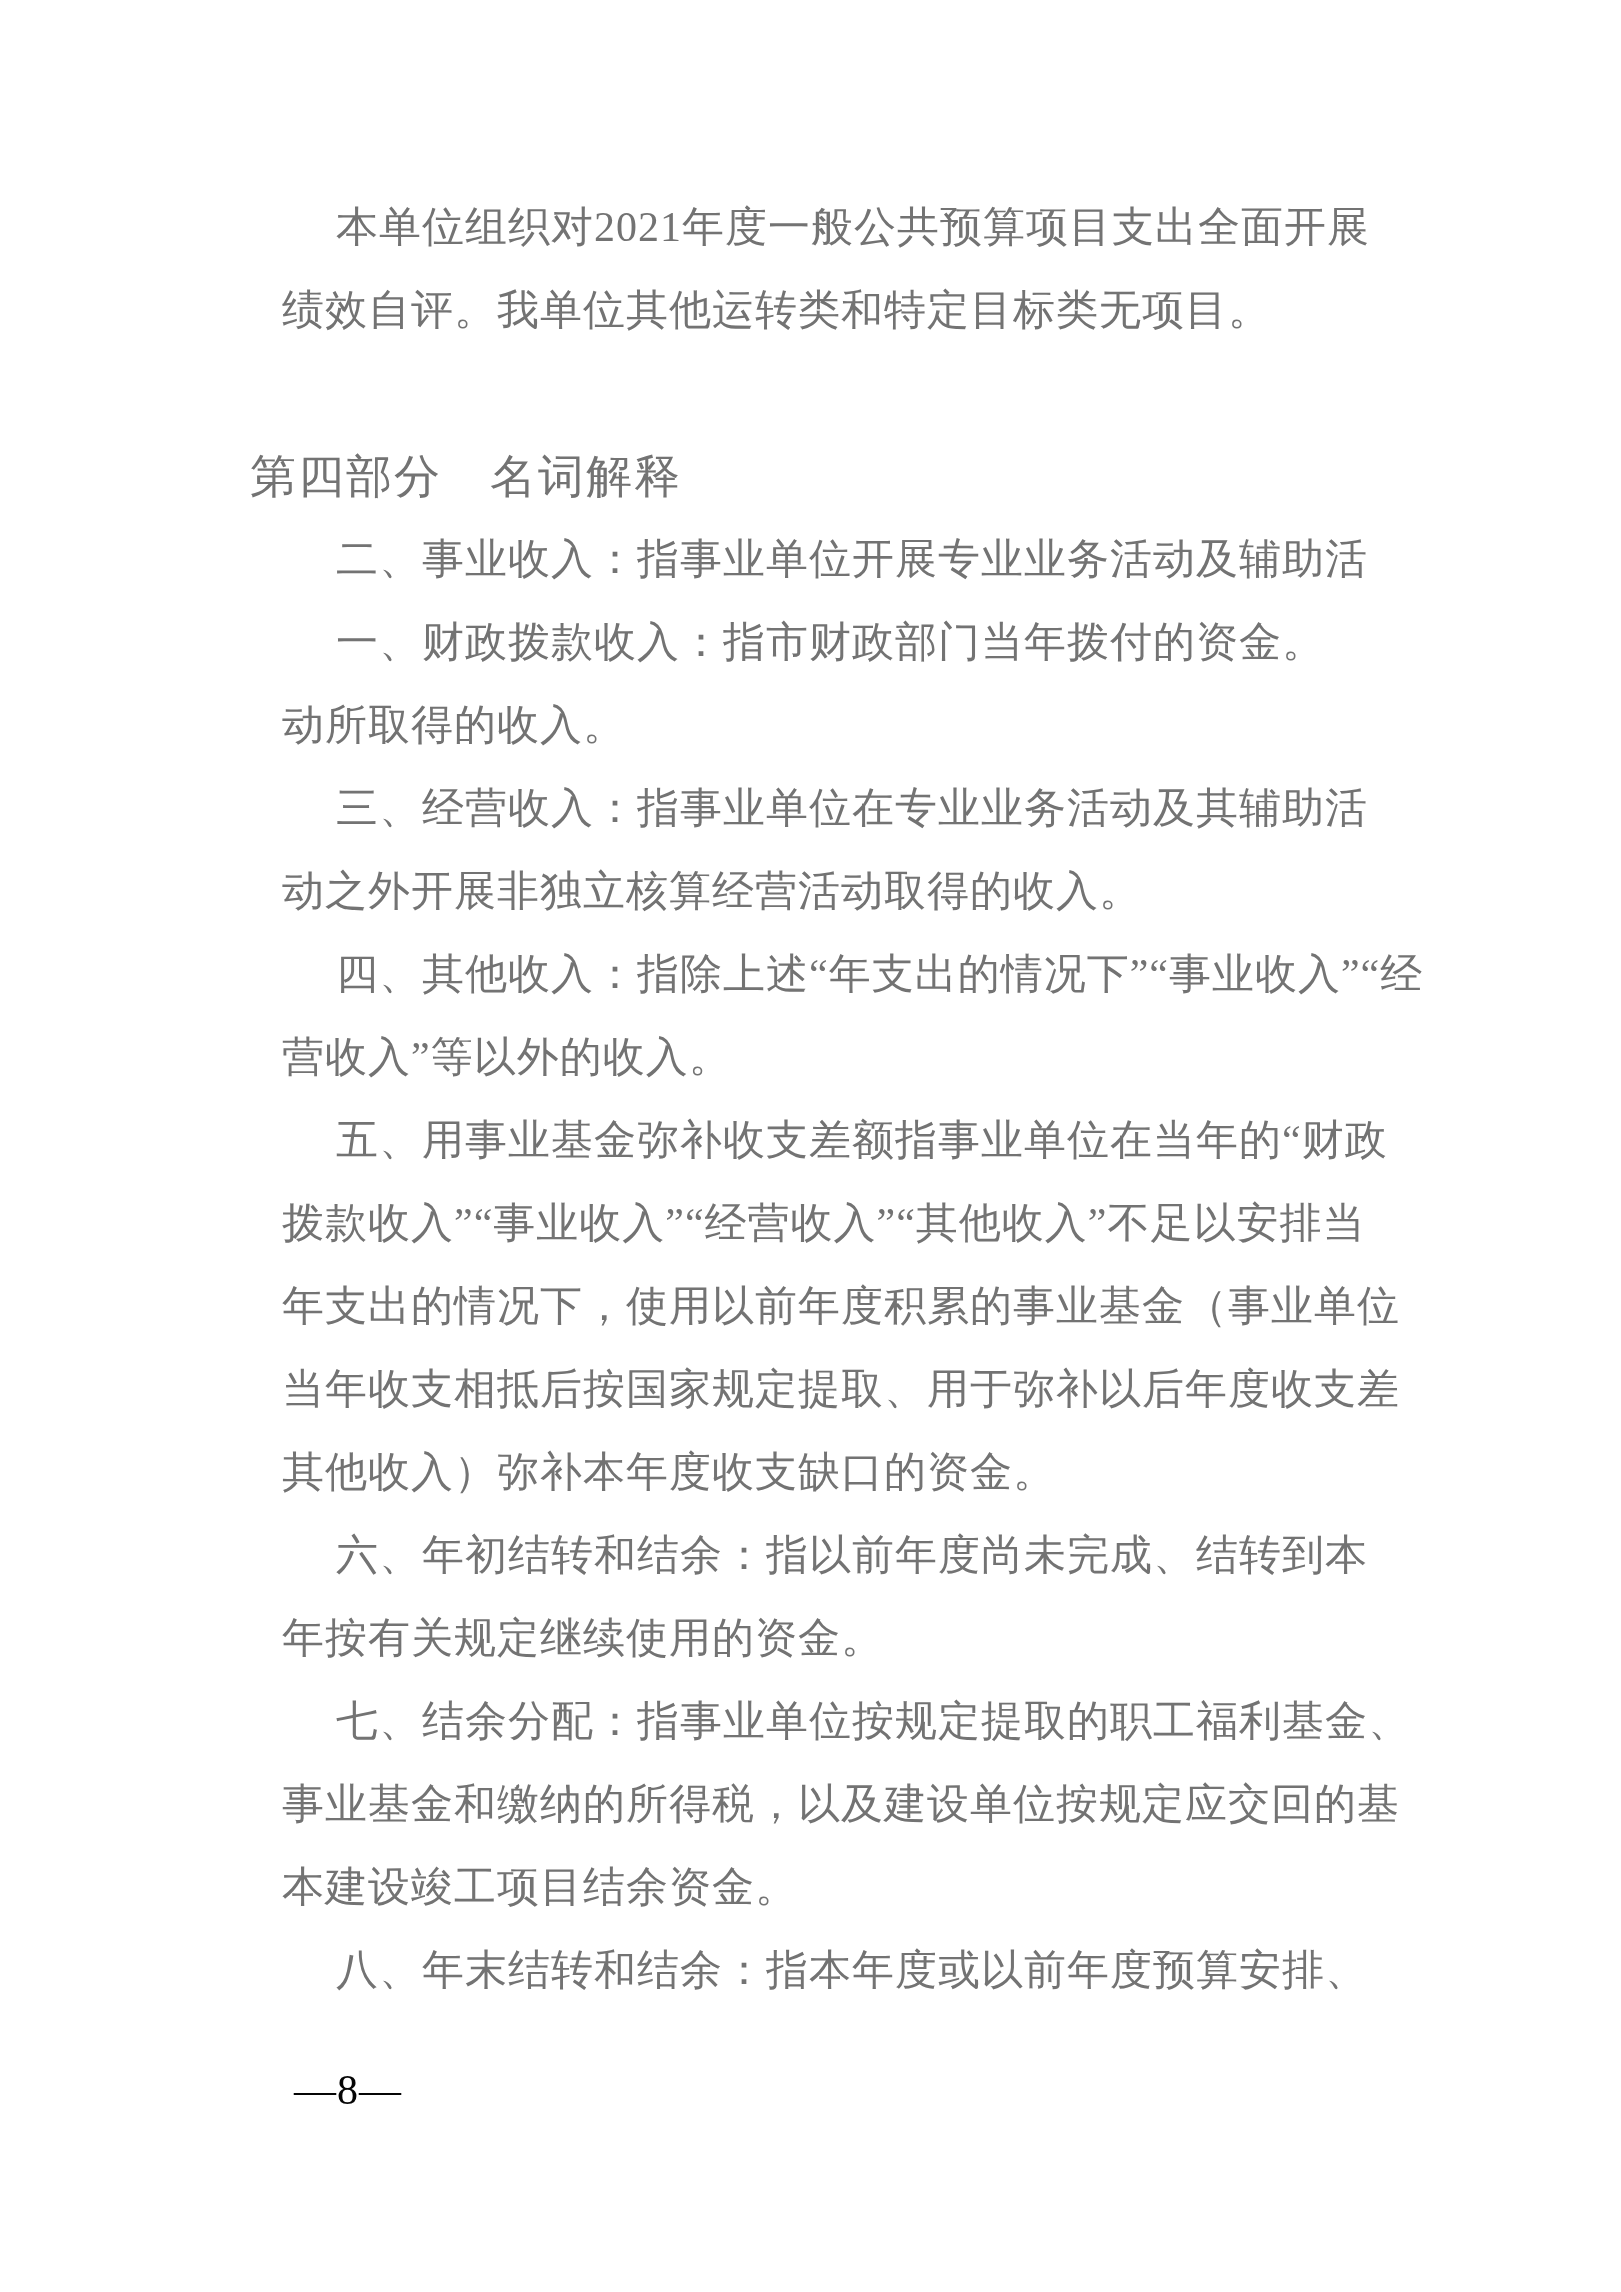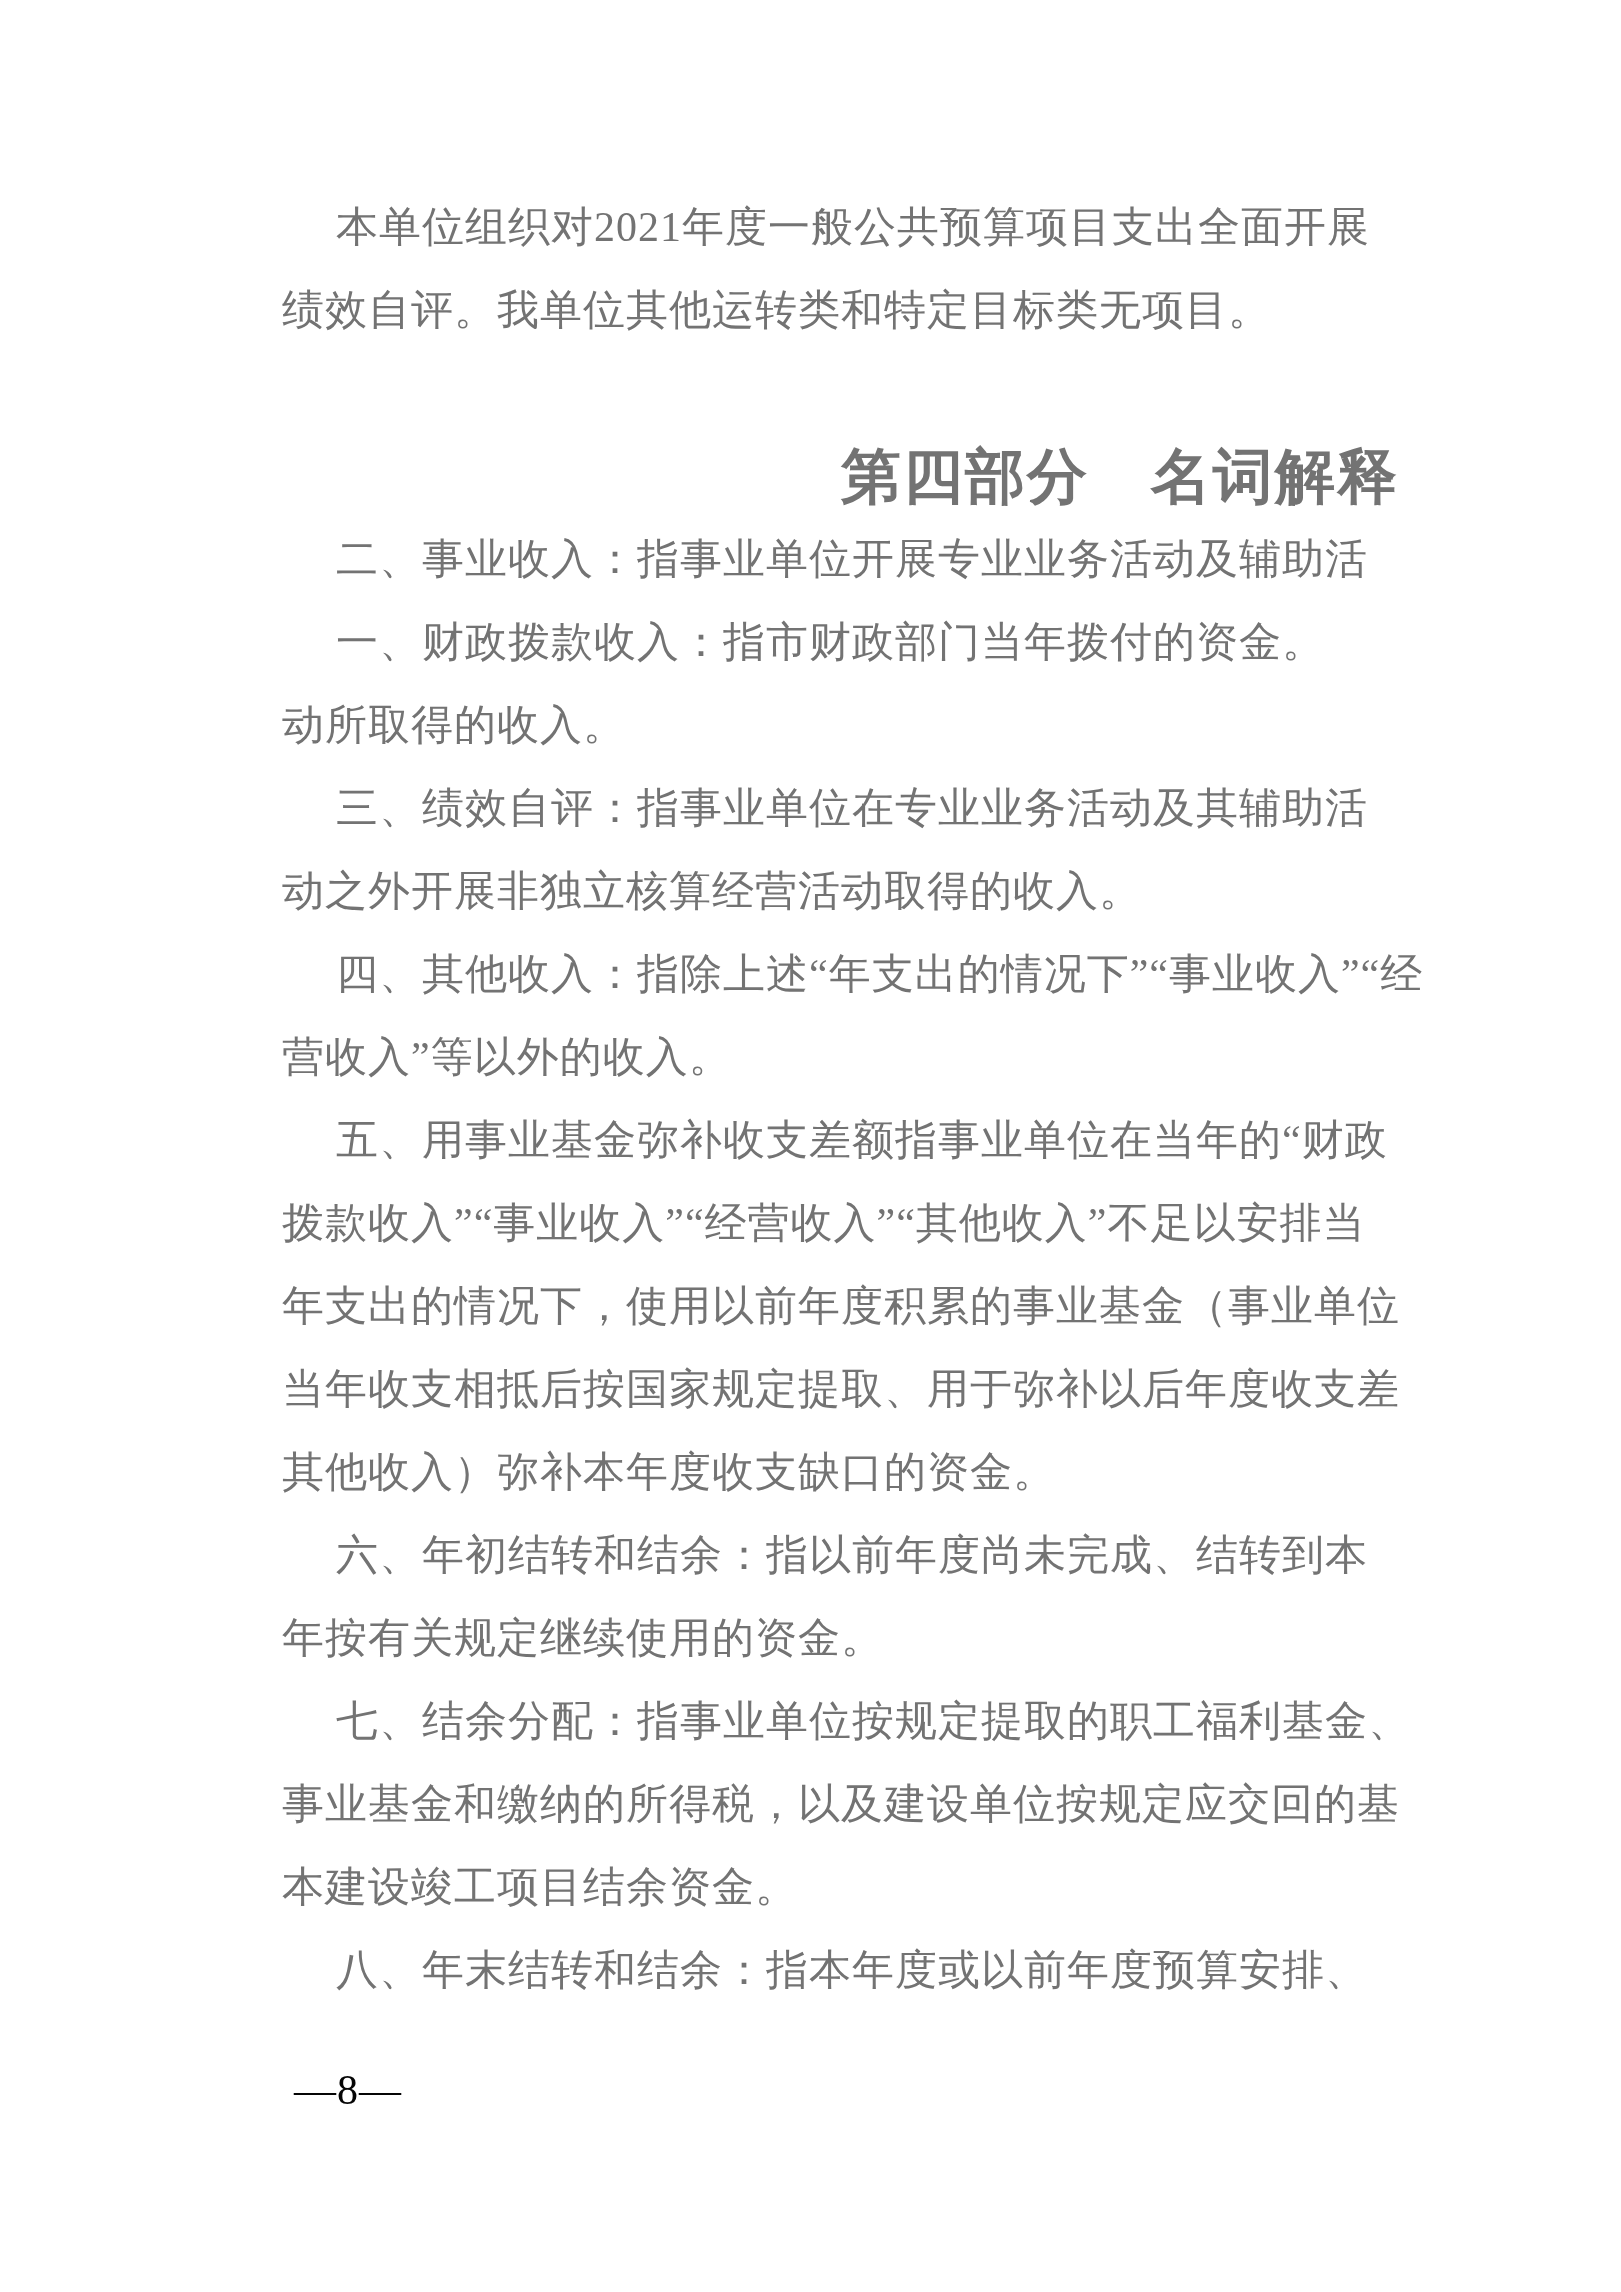--- a/index.html
+++ b/index.html
@@ -39,24 +39,24 @@
   }
   .line.flush {
     text-indent: 0;
     margin-left: 32px;
   }
   .line.blank {
     
   }
   .line.heading {
     font-family: "Liberation Sans", sans-serif;
-    font-weight: 700;
-    font-size: 60px;
+    font-weight: 400;
+    font-size: 46px;
     letter-spacing: 2px;
-    text-align: right;
+    text-align: left;
     text-indent: 0;
   }
   .page-number {
     position: absolute;
     left: 294px;
     top: 2061px;
     height: 59px;
     line-height: 59px;
     font-size: 42px;
     letter-spacing: 1px;
@@ -68,21 +68,21 @@
 
 <div class="page">
   <div class="doc-body">
       <div class="line indent">本单位组织对2021年度一般公共预算项目支出全面开展</div>
       <div class="line flush">绩效自评。我单位其他运转类和特定目标类无项目。</div>
       <div class="line blank"></div>
       <div class="line heading">第四部分　名词解释</div>
       <div class="line indent">二、事业收入：指事业单位开展专业业务活动及辅助活</div>
       <div class="line indent">一、财政拨款收入：指市财政部门当年拨付的资金。</div>
       <div class="line flush">动所取得的收入。</div>
-      <div class="line indent">三、绩效自评：指事业单位在专业业务活动及其辅助活</div>
+      <div class="line indent">三、经营收入：指事业单位在专业业务活动及其辅助活</div>
       <div class="line flush">动之外开展非独立核算经营活动取得的收入。</div>
       <div class="line indent">四、其他收入：指除上述“年支出的情况下”“事业收入”“经</div>
       <div class="line flush">营收入”等以外的收入。</div>
       <div class="line indent">五、用事业基金弥补收支差额指事业单位在当年的“财政</div>
       <div class="line flush">拨款收入”“事业收入”“经营收入”“其他收入”不足以安排当</div>
       <div class="line flush">年支出的情况下，使用以前年度积累的事业基金（事业单位</div>
       <div class="line flush">当年收支相抵后按国家规定提取、用于弥补以后年度收支差</div>
       <div class="line flush">其他收入）弥补本年度收支缺口的资金。</div>
       <div class="line indent">六、年初结转和结余：指以前年度尚未完成、结转到本</div>
       <div class="line flush">年按有关规定继续使用的资金。</div>

